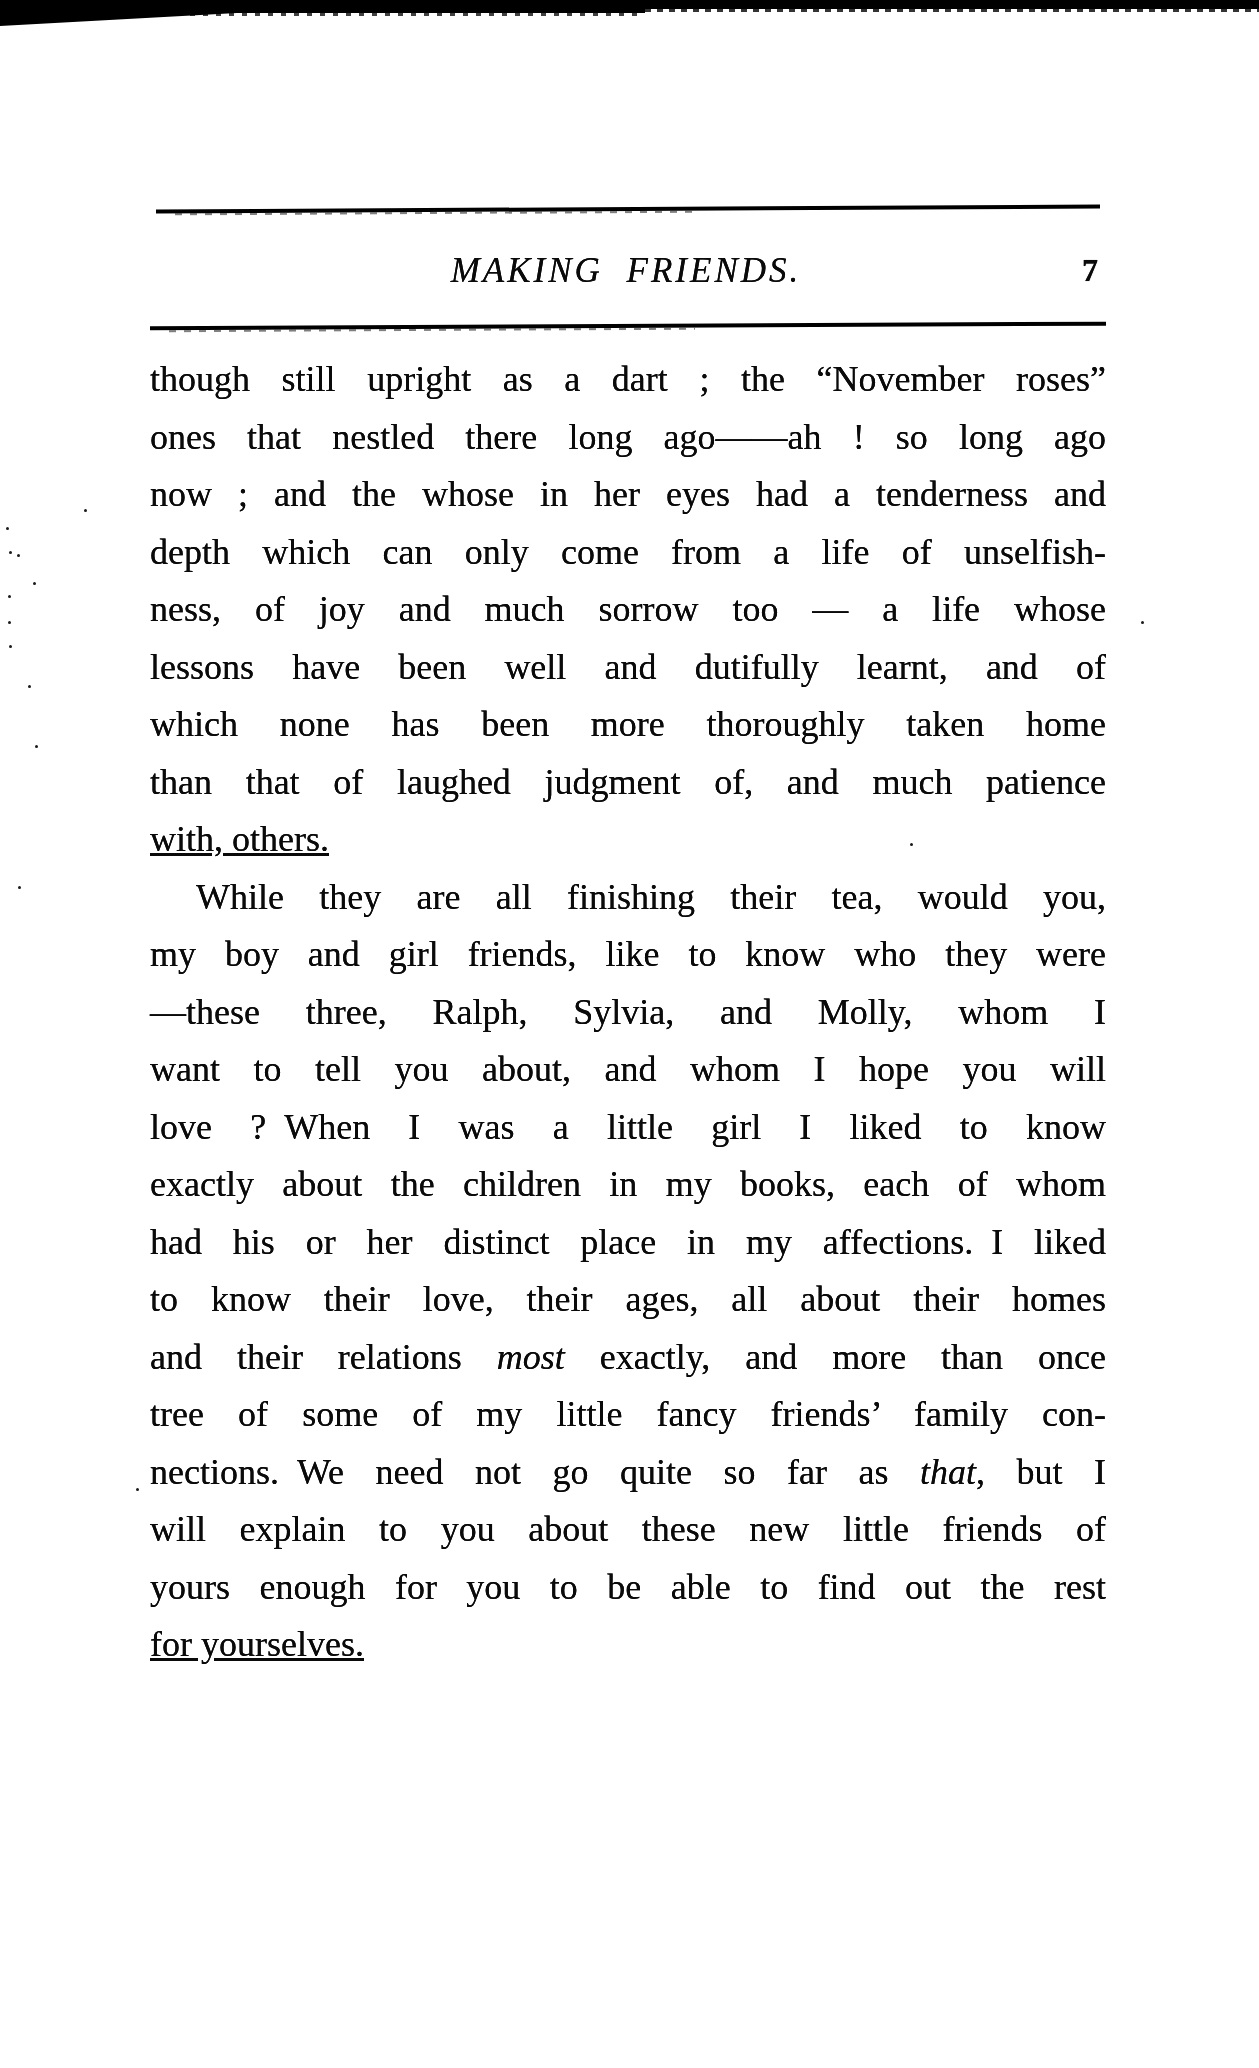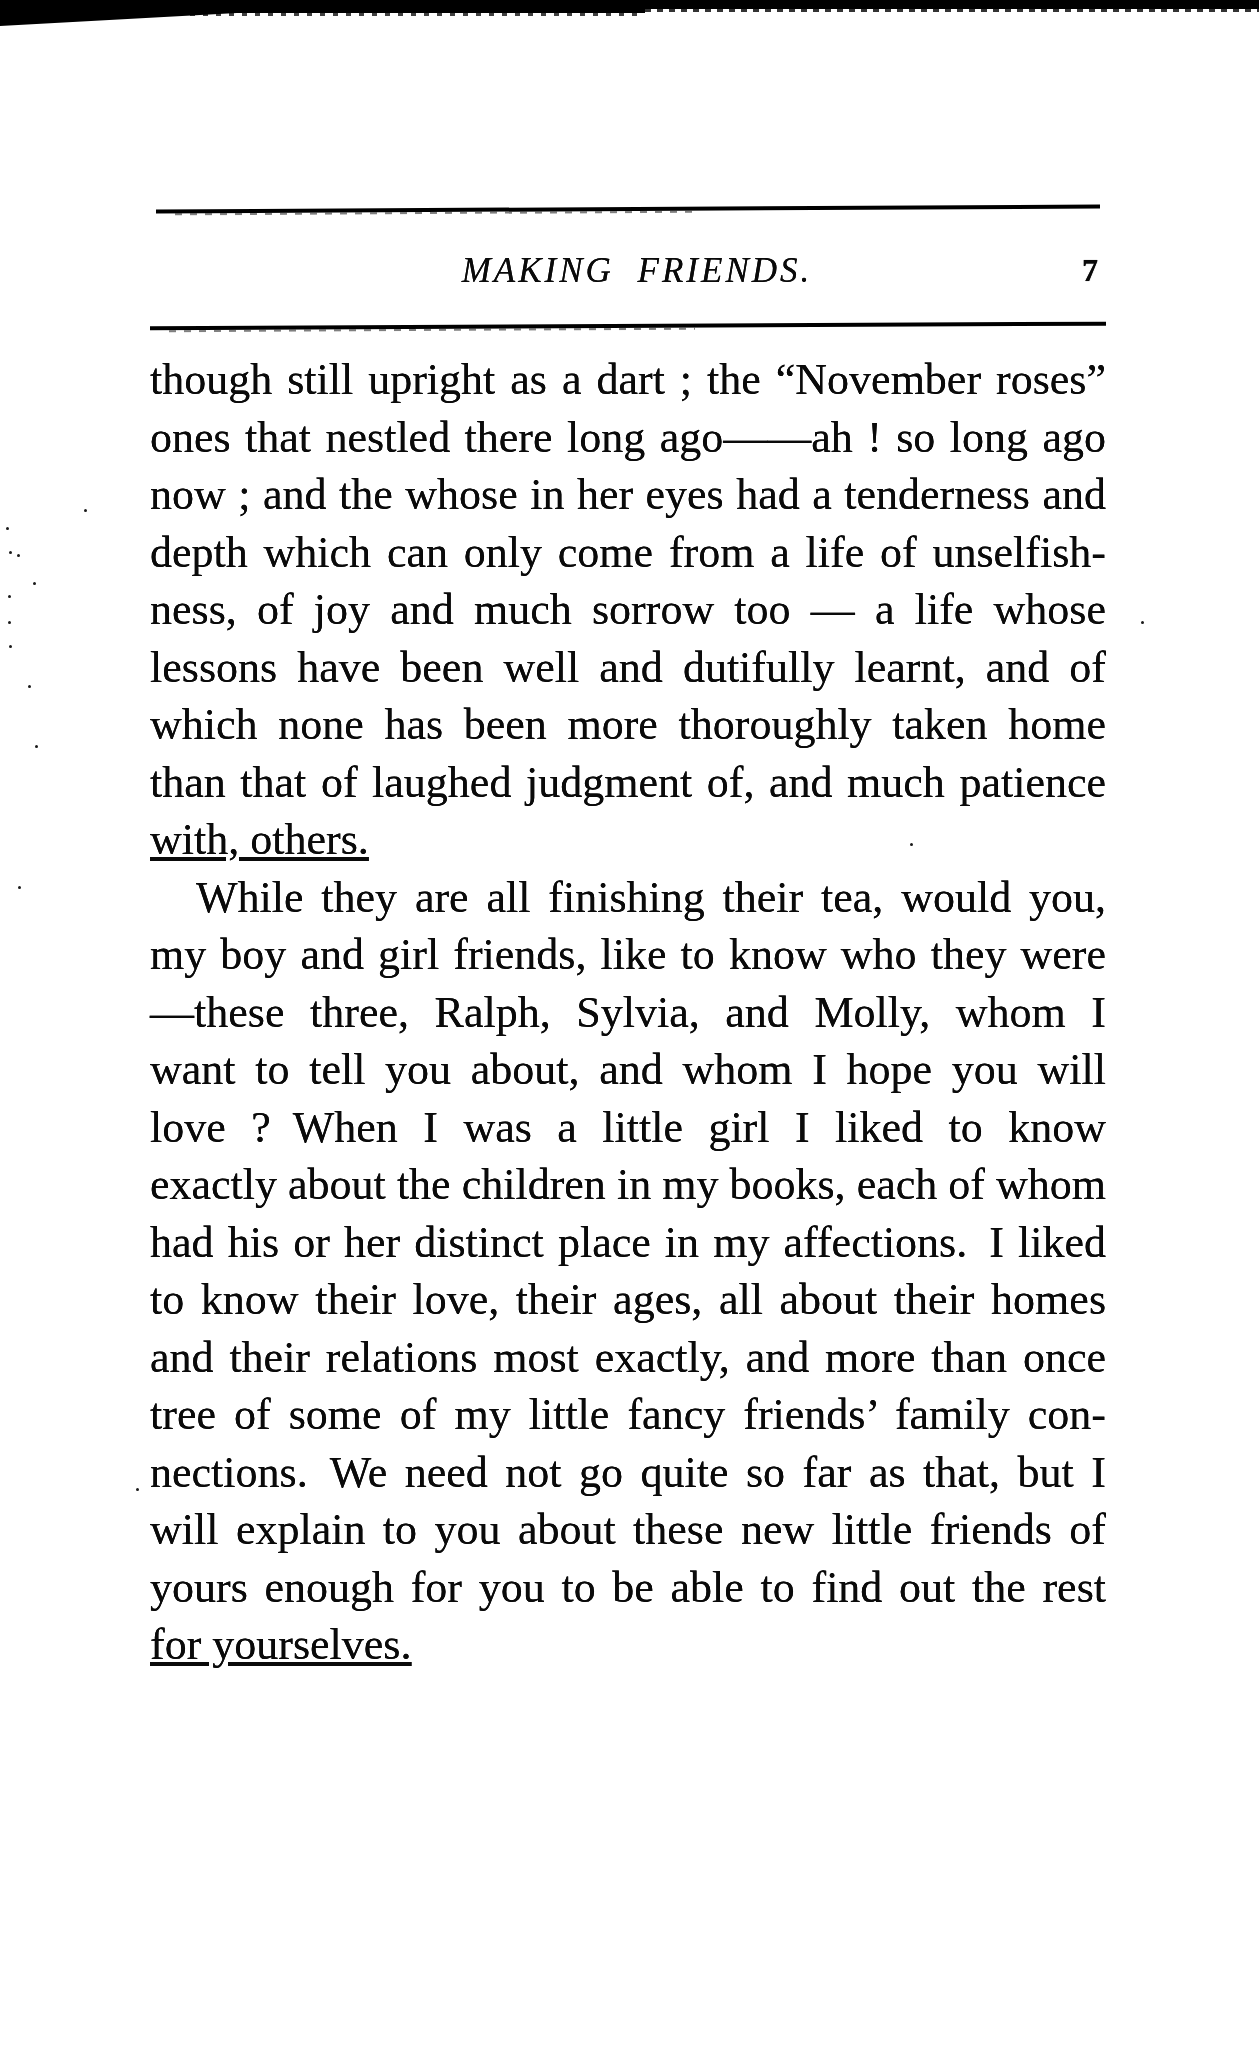--- a/index.html
+++ b/index.html
@@ -17,32 +17,32 @@
     background:repeating-linear-gradient(90deg,#000 0 5px,transparent 5px 13px);}
   .scan-fray-r{position:absolute;top:9px;left:645px;width:614px;height:3px;opacity:.8;
     background:repeating-linear-gradient(90deg,#000 0 6px,transparent 6px 12px);}
   
   .rule{position:absolute;background:#000;height:4px;}
   .rule1{left:156px;top:207px;width:944px;transform:rotate(-0.3deg);}
   .rule2{left:150px;top:324px;width:956px;transform:rotate(-0.28deg);}
   .rule .fuzz{position:absolute;top:4px;left:2%;width:55%;height:2px;opacity:.5;
     background:repeating-linear-gradient(90deg,#000 0 7px,transparent 7px 15px);}
   
-  .running-title{position:absolute;left:159px;top:251px;width:956px;
+  .running-title{position:absolute;left:148px;top:251px;width:956px;
     text-align:center;font-style:italic;font-size:35px;letter-spacing:3px;
     word-spacing:12px;text-shadow:0 0 .6px #000;}
   .page-number{position:absolute;left:1082px;top:252px;font-size:32px;
     font-weight:700;text-shadow:0 0 .7px #000;}
   
   .body-text{position:absolute;left:150px;top:351px;width:956px;
-    font-size:44px;line-height:57.5px;text-shadow:0 0 .55px #000;}
+    font-size:36px;line-height:57.5px;text-shadow:0 0 .55px #000;}
   .line{text-align:justify;text-align-last:justify;white-space:nowrap;}
   .line.no-just{text-align-last:left;text-decoration:underline;}
   .line.indent{padding-left:46px;}
-  .line .it{}
+  .line .it{font-style:italic;}
   
   .speck{position:absolute;background:#1a1a1a;width:3px;height:3px;border-radius:50%;}
 </style>
 </head>
 <body>
 
 <div class="scan-bar"></div>
 <div class="scan-bar-left"></div>
 <div class="scan-wedge"></div>
 <div class="scan-fray-l"></div>

